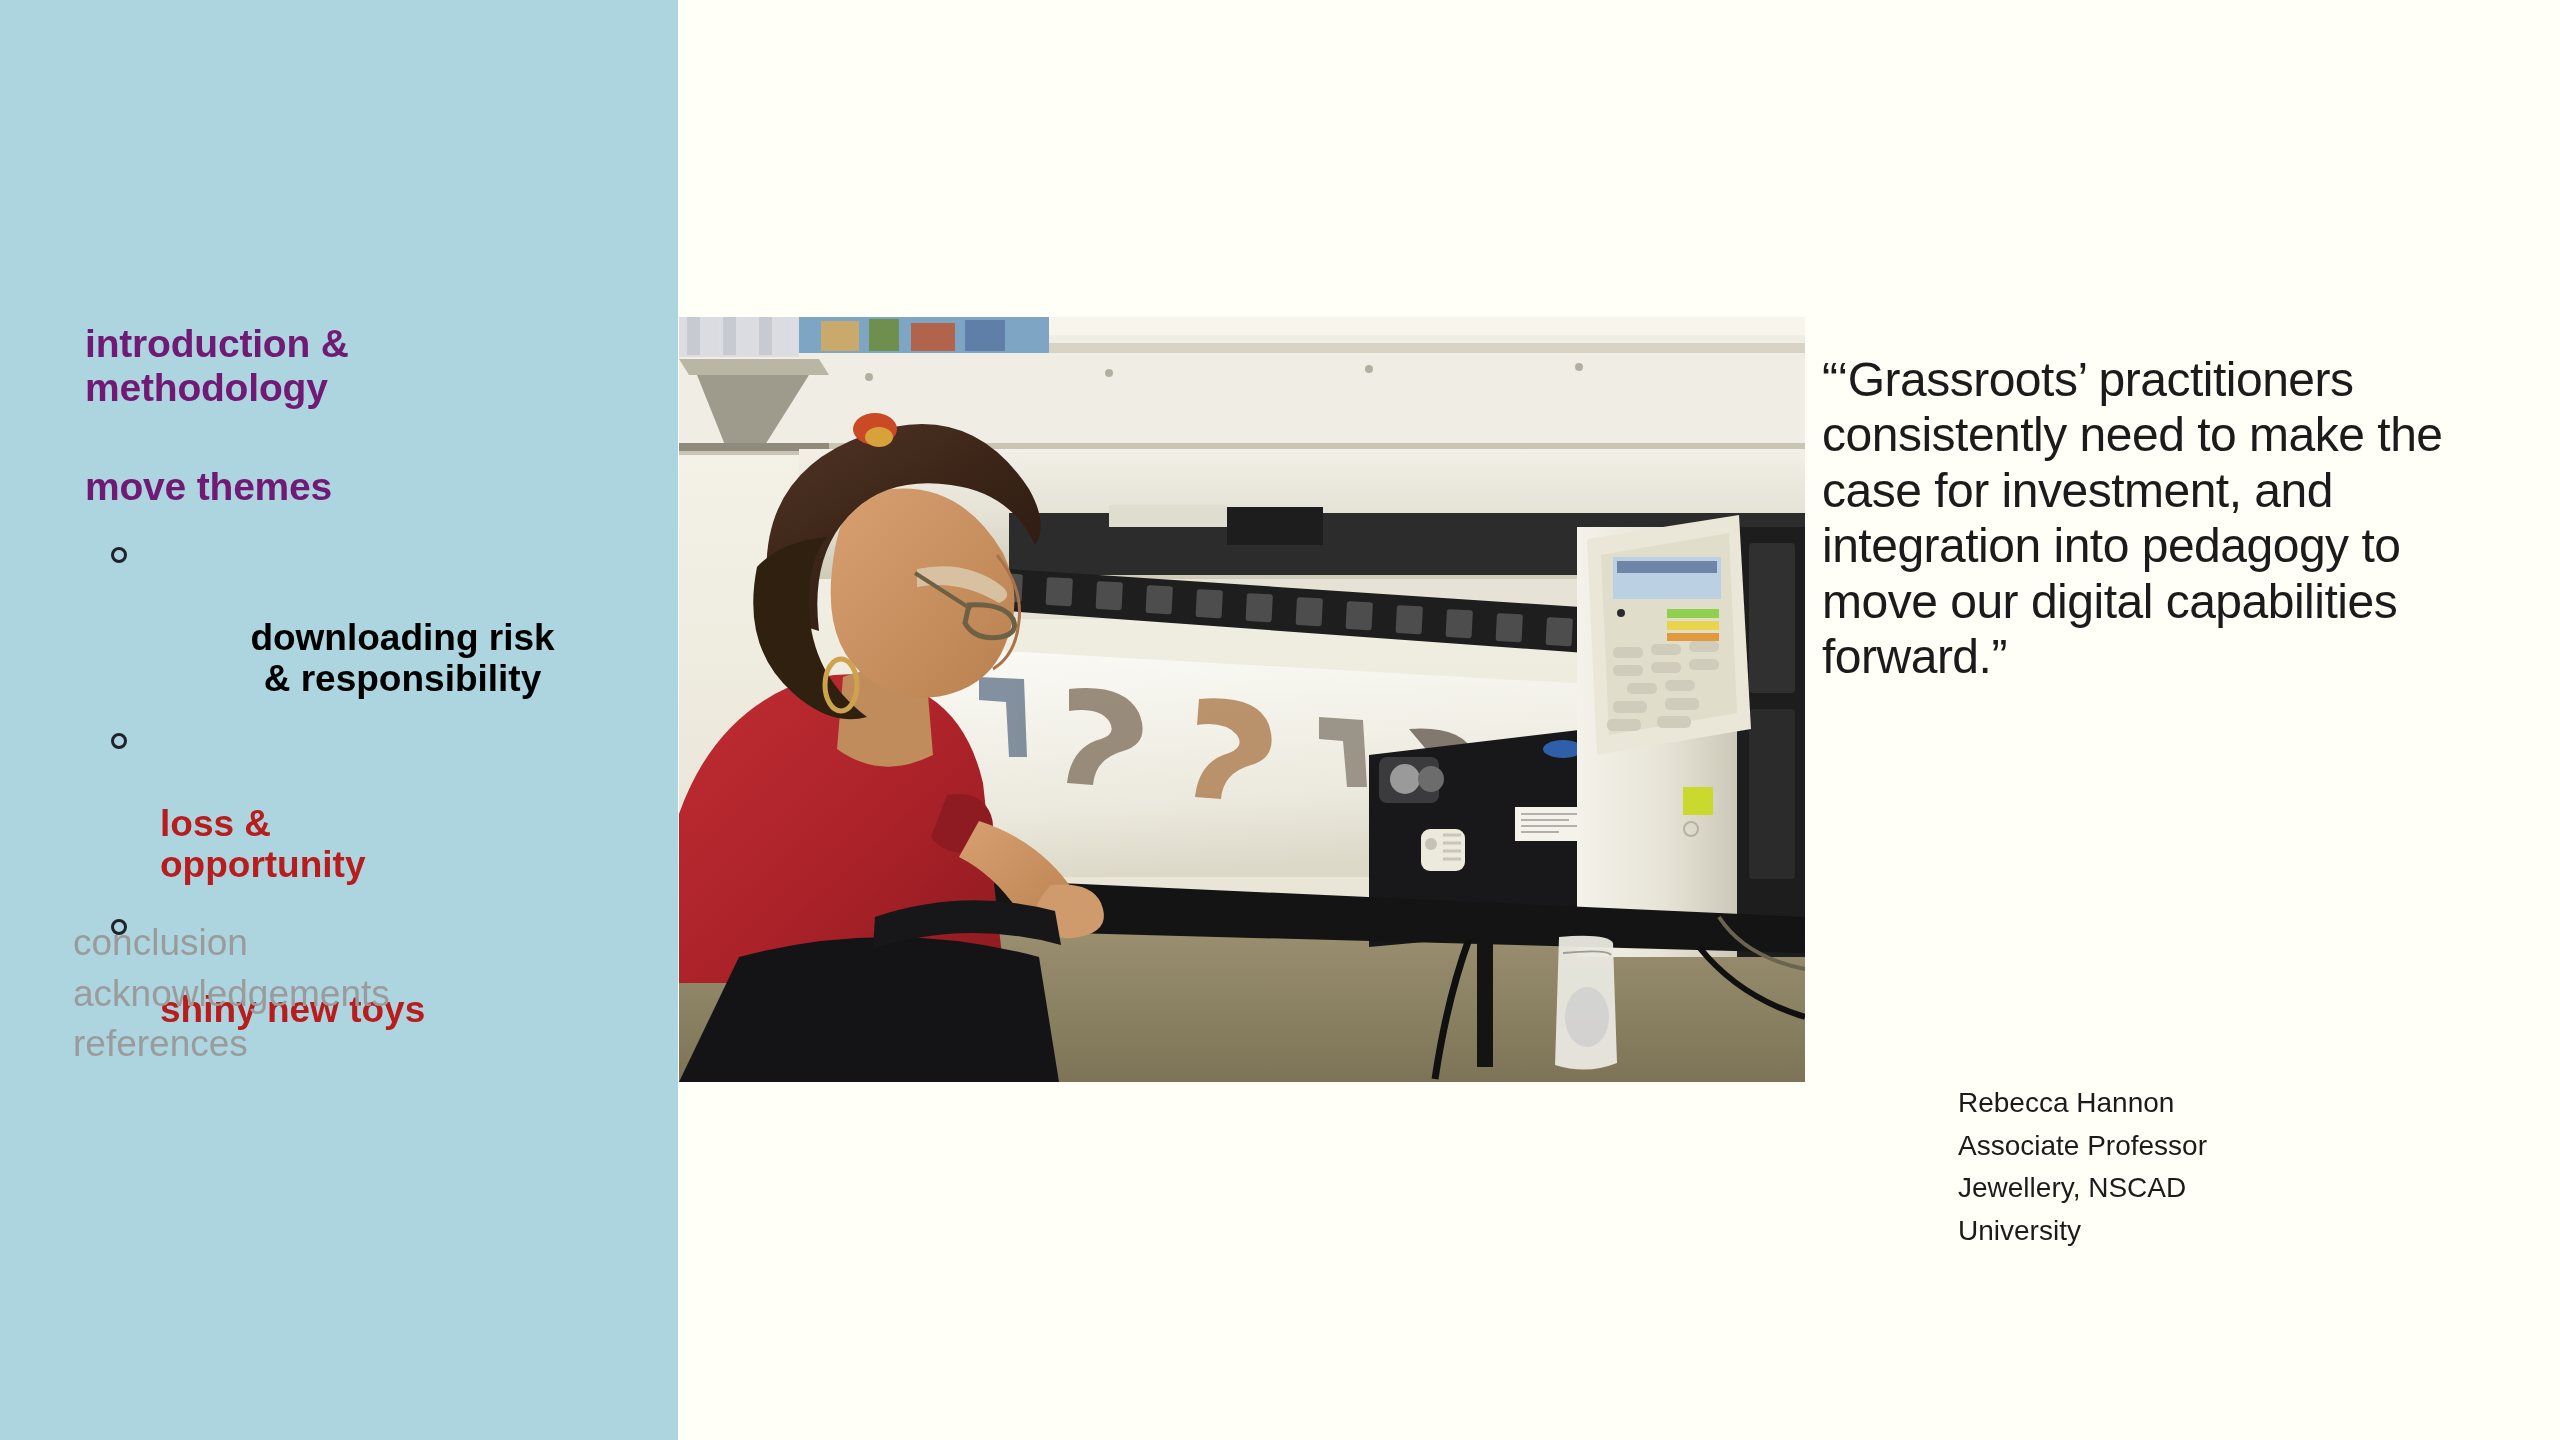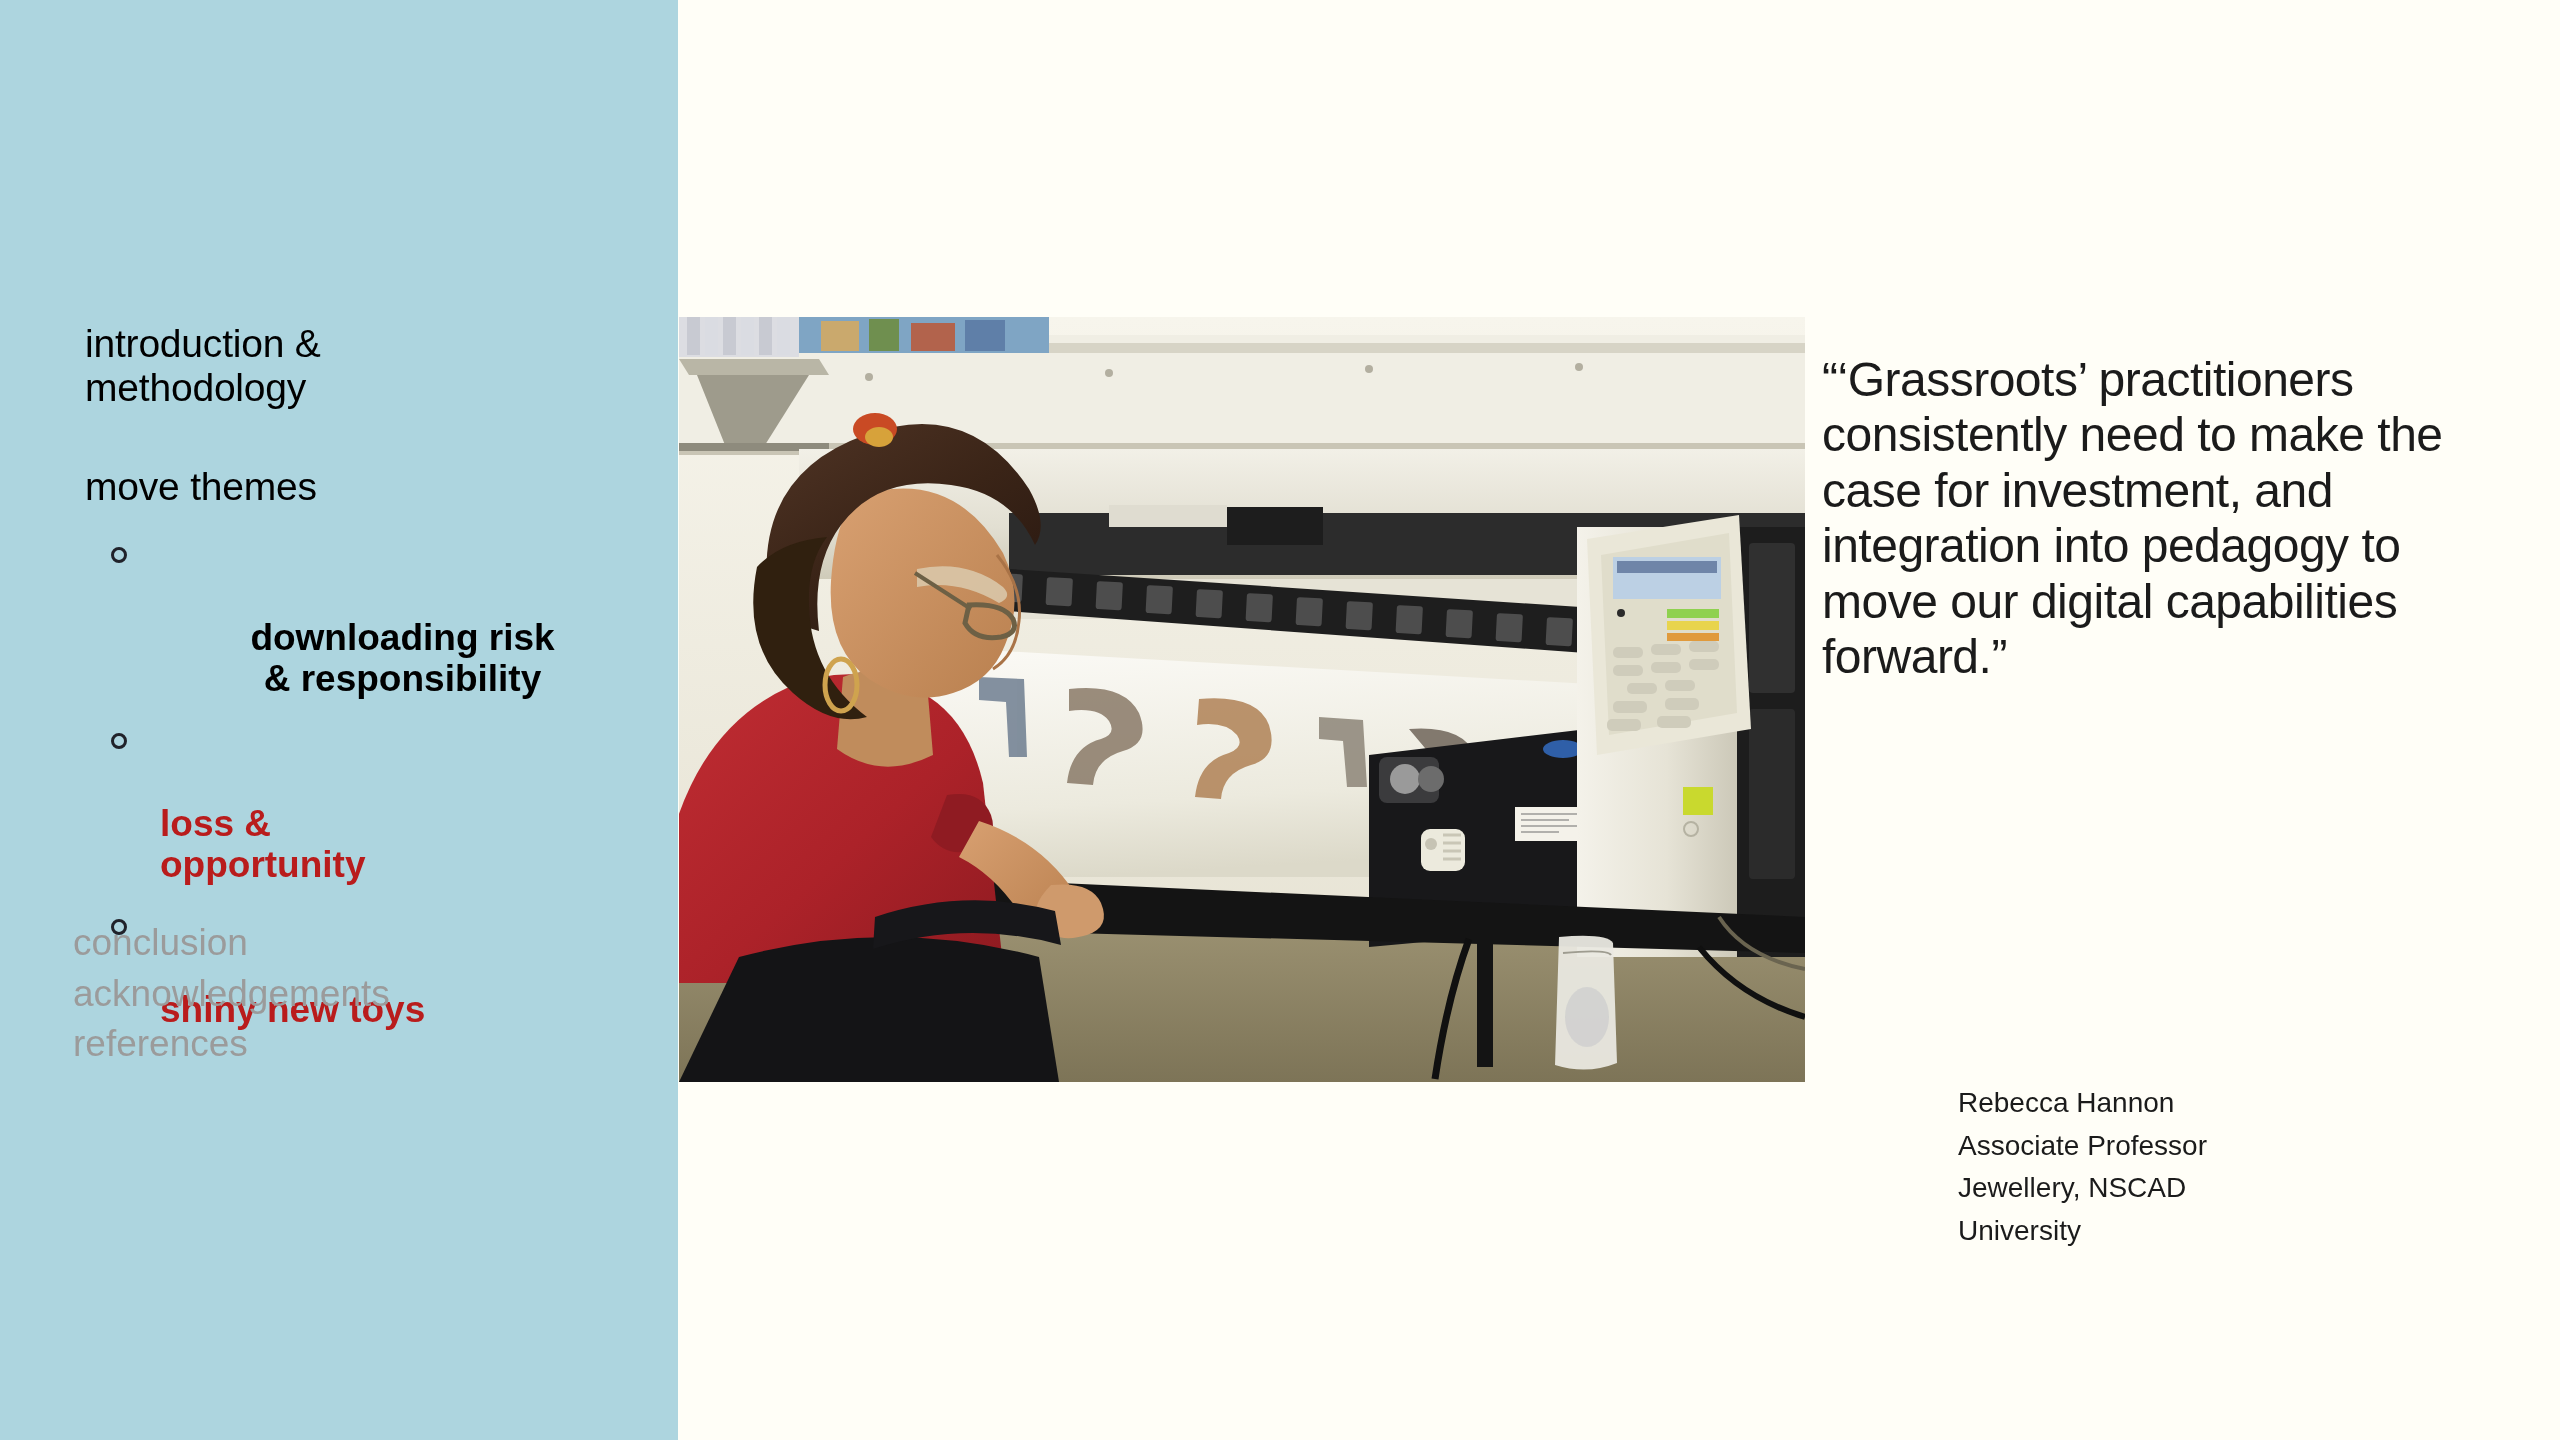--- a/index.html
+++ b/index.html
@@ -26,23 +26,23 @@
     background: #add5df;
   }
   .agenda {
     position: absolute;
     left: 85px;
     top: 322px;
     width: 560px;
   }
   .agenda-section {
     font-size: 39px;
-    font-weight: normal;
+    font-weight: bold;
     line-height: 1.12;
-    color: #000000;
+    color: #701a75;
     letter-spacing: -0.2px;
     white-space: pre-line;
   }
   .agenda-gap-lg { height: 56px; }
   .agenda-gap-sm { height: 28px; }
   .sub-list {
     margin: 0;
     padding: 0;
     list-style: none;
   }

